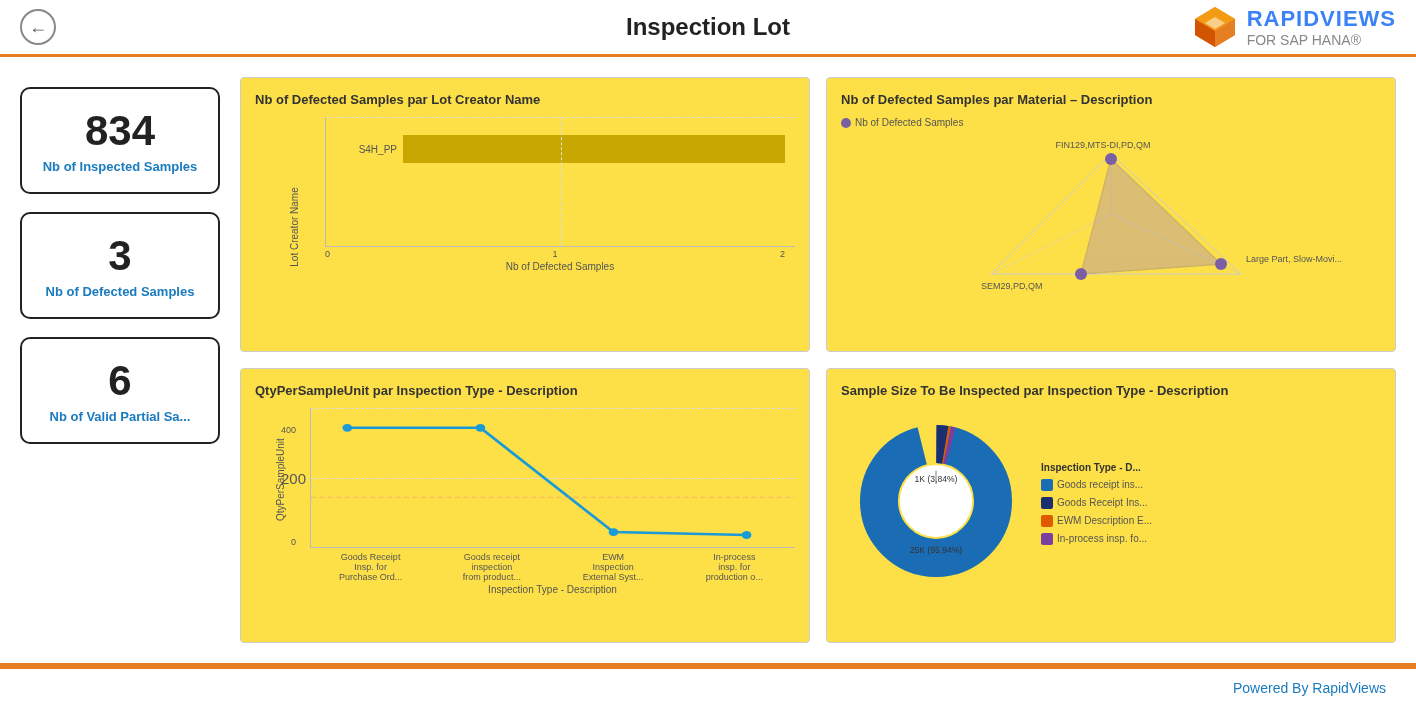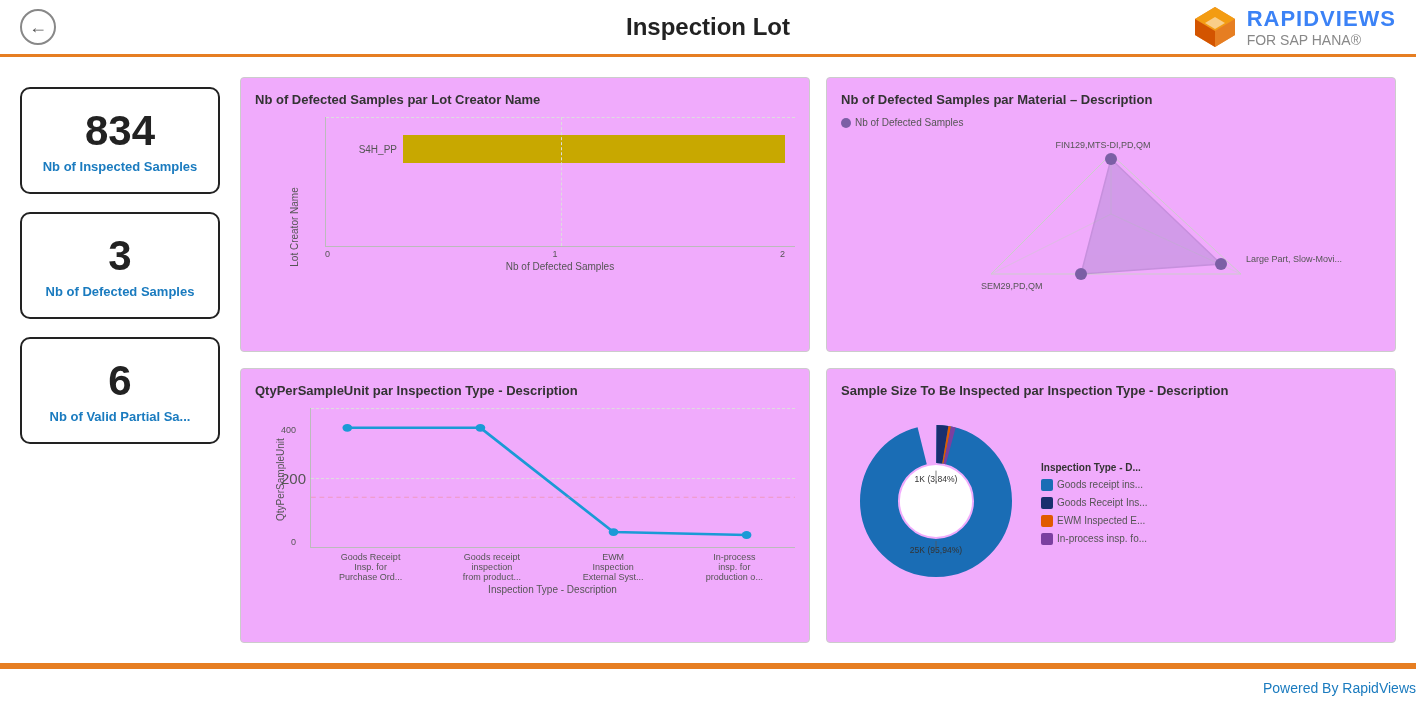--- a/index.html
+++ b/index.html
@@ -22,25 +22,25 @@
     .main { display: flex; padding: 20px; gap: 20px; }
 
     
     .kpi-section { display: flex; flex-direction: column; gap: 18px; width: 200px; flex-shrink: 0; justify-content: flex-start; padding-top: 10px; }
     .kpi-card { border: 2px solid #222; border-radius: 10px; padding: 18px 16px; text-align: center; min-width: 180px; }
     .kpi-value { font-size: 42px; font-weight: bold; color: #222; }
     .kpi-label { font-size: 13px; font-weight: bold; color: #1a7bbf; margin-top: 4px; }
 
     
     .charts-section { flex: 1; display: grid; grid-template-columns: 1fr 1fr; grid-template-rows: 1fr 1fr; gap: 16px; }
-    .chart-panel { border: 1px solid #ccc; border-radius: 4px; padding: 14px; background: #f0abfc; position: relative; overflow: hidden; }
+    .chart-panel { border: 1px solid #ccc; border-radius: 4px; padding: 14px; background: #fde047; position: relative; overflow: hidden; }
     .chart-title { font-size: 13px; font-weight: bold; color: #333; margin-bottom: 10px; }
 
     
-    .footer { height: 40px; display: flex; align-items: center; justify-content: flex-end; border-top: 3px solid #e67e22; }
+    .footer { height: 40px; display: flex; align-items: center; justify-content: flex-end; padding-right: 30px; border-top: 3px solid #e67e22; }
     .footer-text { font-size: 14px; color: #1a7bbf; }
 
     .divider-bottom { height: 3px; background: #e67e22; width: 100%; }
   </style>
 </head>
 <body>
 
 <div class="header">
   <div class="back-btn">←</div>
   <span class="header-title">Inspection Lot</span>
@@ -204,21 +204,21 @@
             <div style="display:flex; align-items:center; gap:4px;">
               <div style="width:12px; height:12px; background:#1a6db5; border-radius:2px; flex-shrink:0;"></div>
               <span style="font-size:10px; color:#555;">Goods receipt ins...</span>
             </div>
             <div style="display:flex; align-items:center; gap:4px;">
               <div style="width:12px; height:12px; background:#192f6e; border-radius:2px; flex-shrink:0;"></div>
               <span style="font-size:10px; color:#555;">Goods Receipt Ins...</span>
             </div>
             <div style="display:flex; align-items:center; gap:4px;">
               <div style="width:12px; height:12px; background:#e05a00; border-radius:2px; flex-shrink:0;"></div>
-              <span style="font-size:10px; color:#555;">EWM Inspected E...</span>
+              <span style="font-size:10px; color:#555;">EWM Description E...</span>
             </div>
             <div style="display:flex; align-items:center; gap:4px;">
               <div style="width:12px; height:12px; background:#7b3fa0; border-radius:2px; flex-shrink:0;"></div>
               <span style="font-size:10px; color:#555;">In-process insp. fo...</span>
             </div>
           </div>
         </div>
       </div>
     </div>
 

